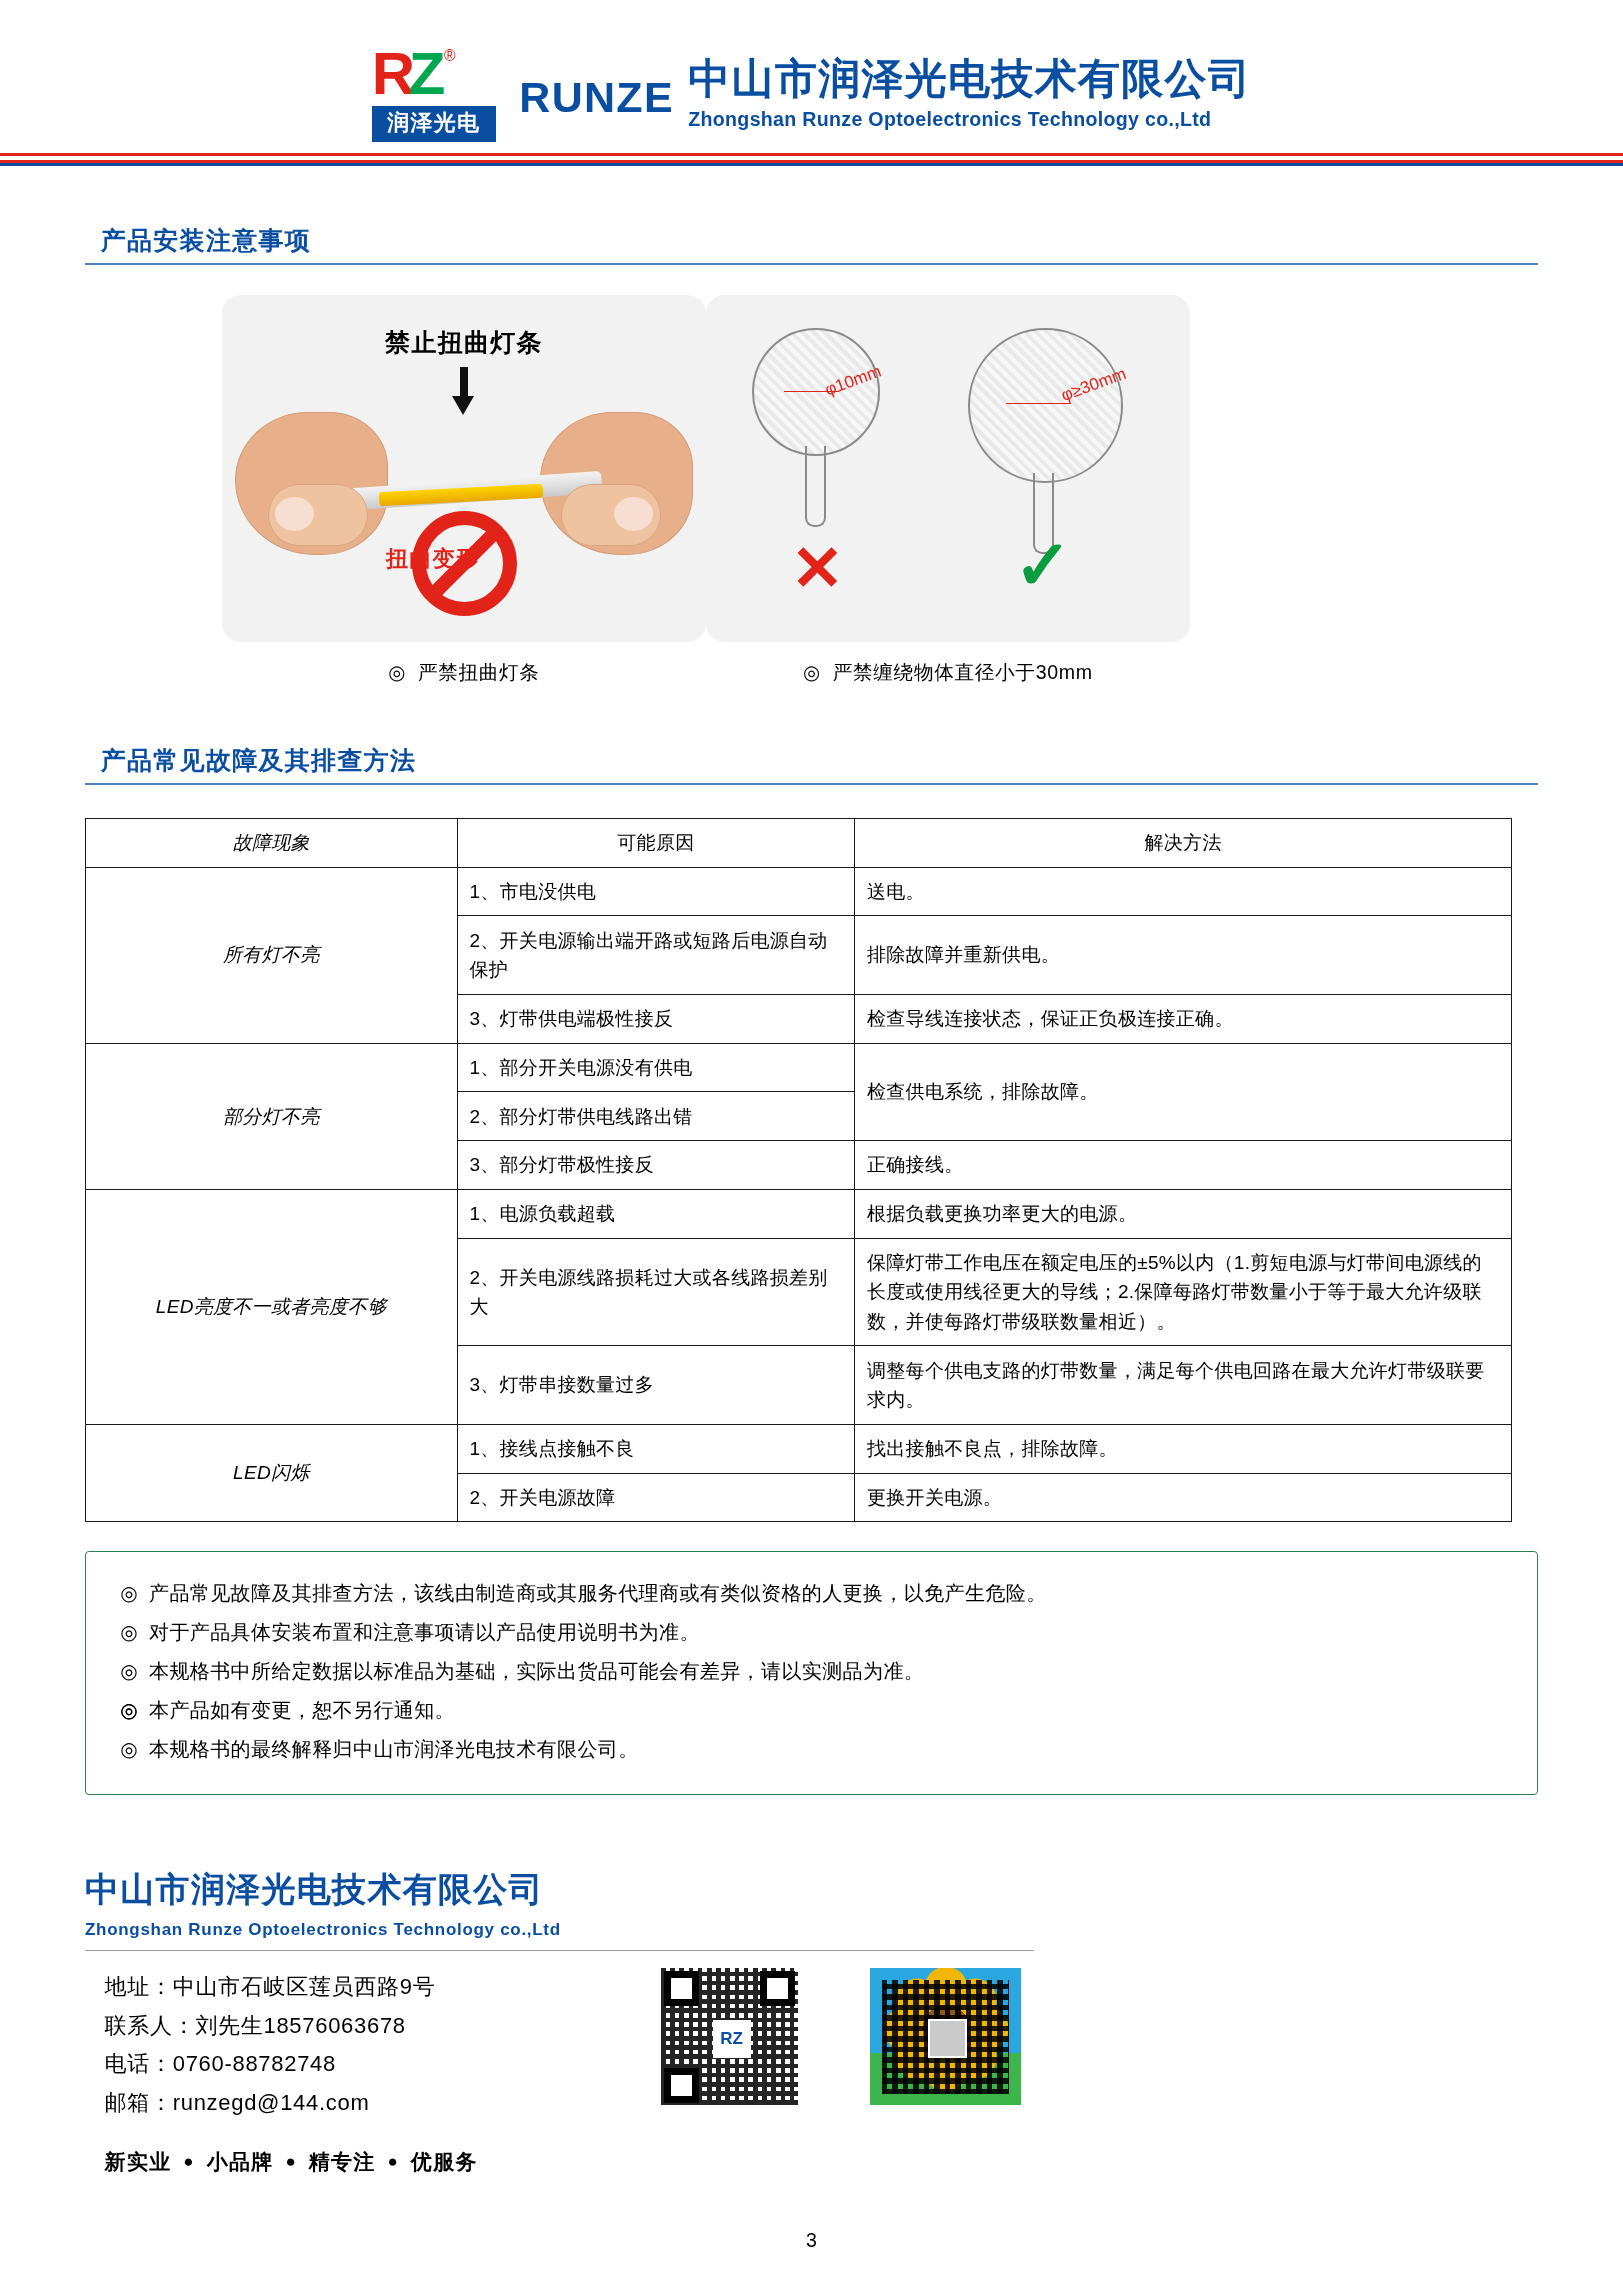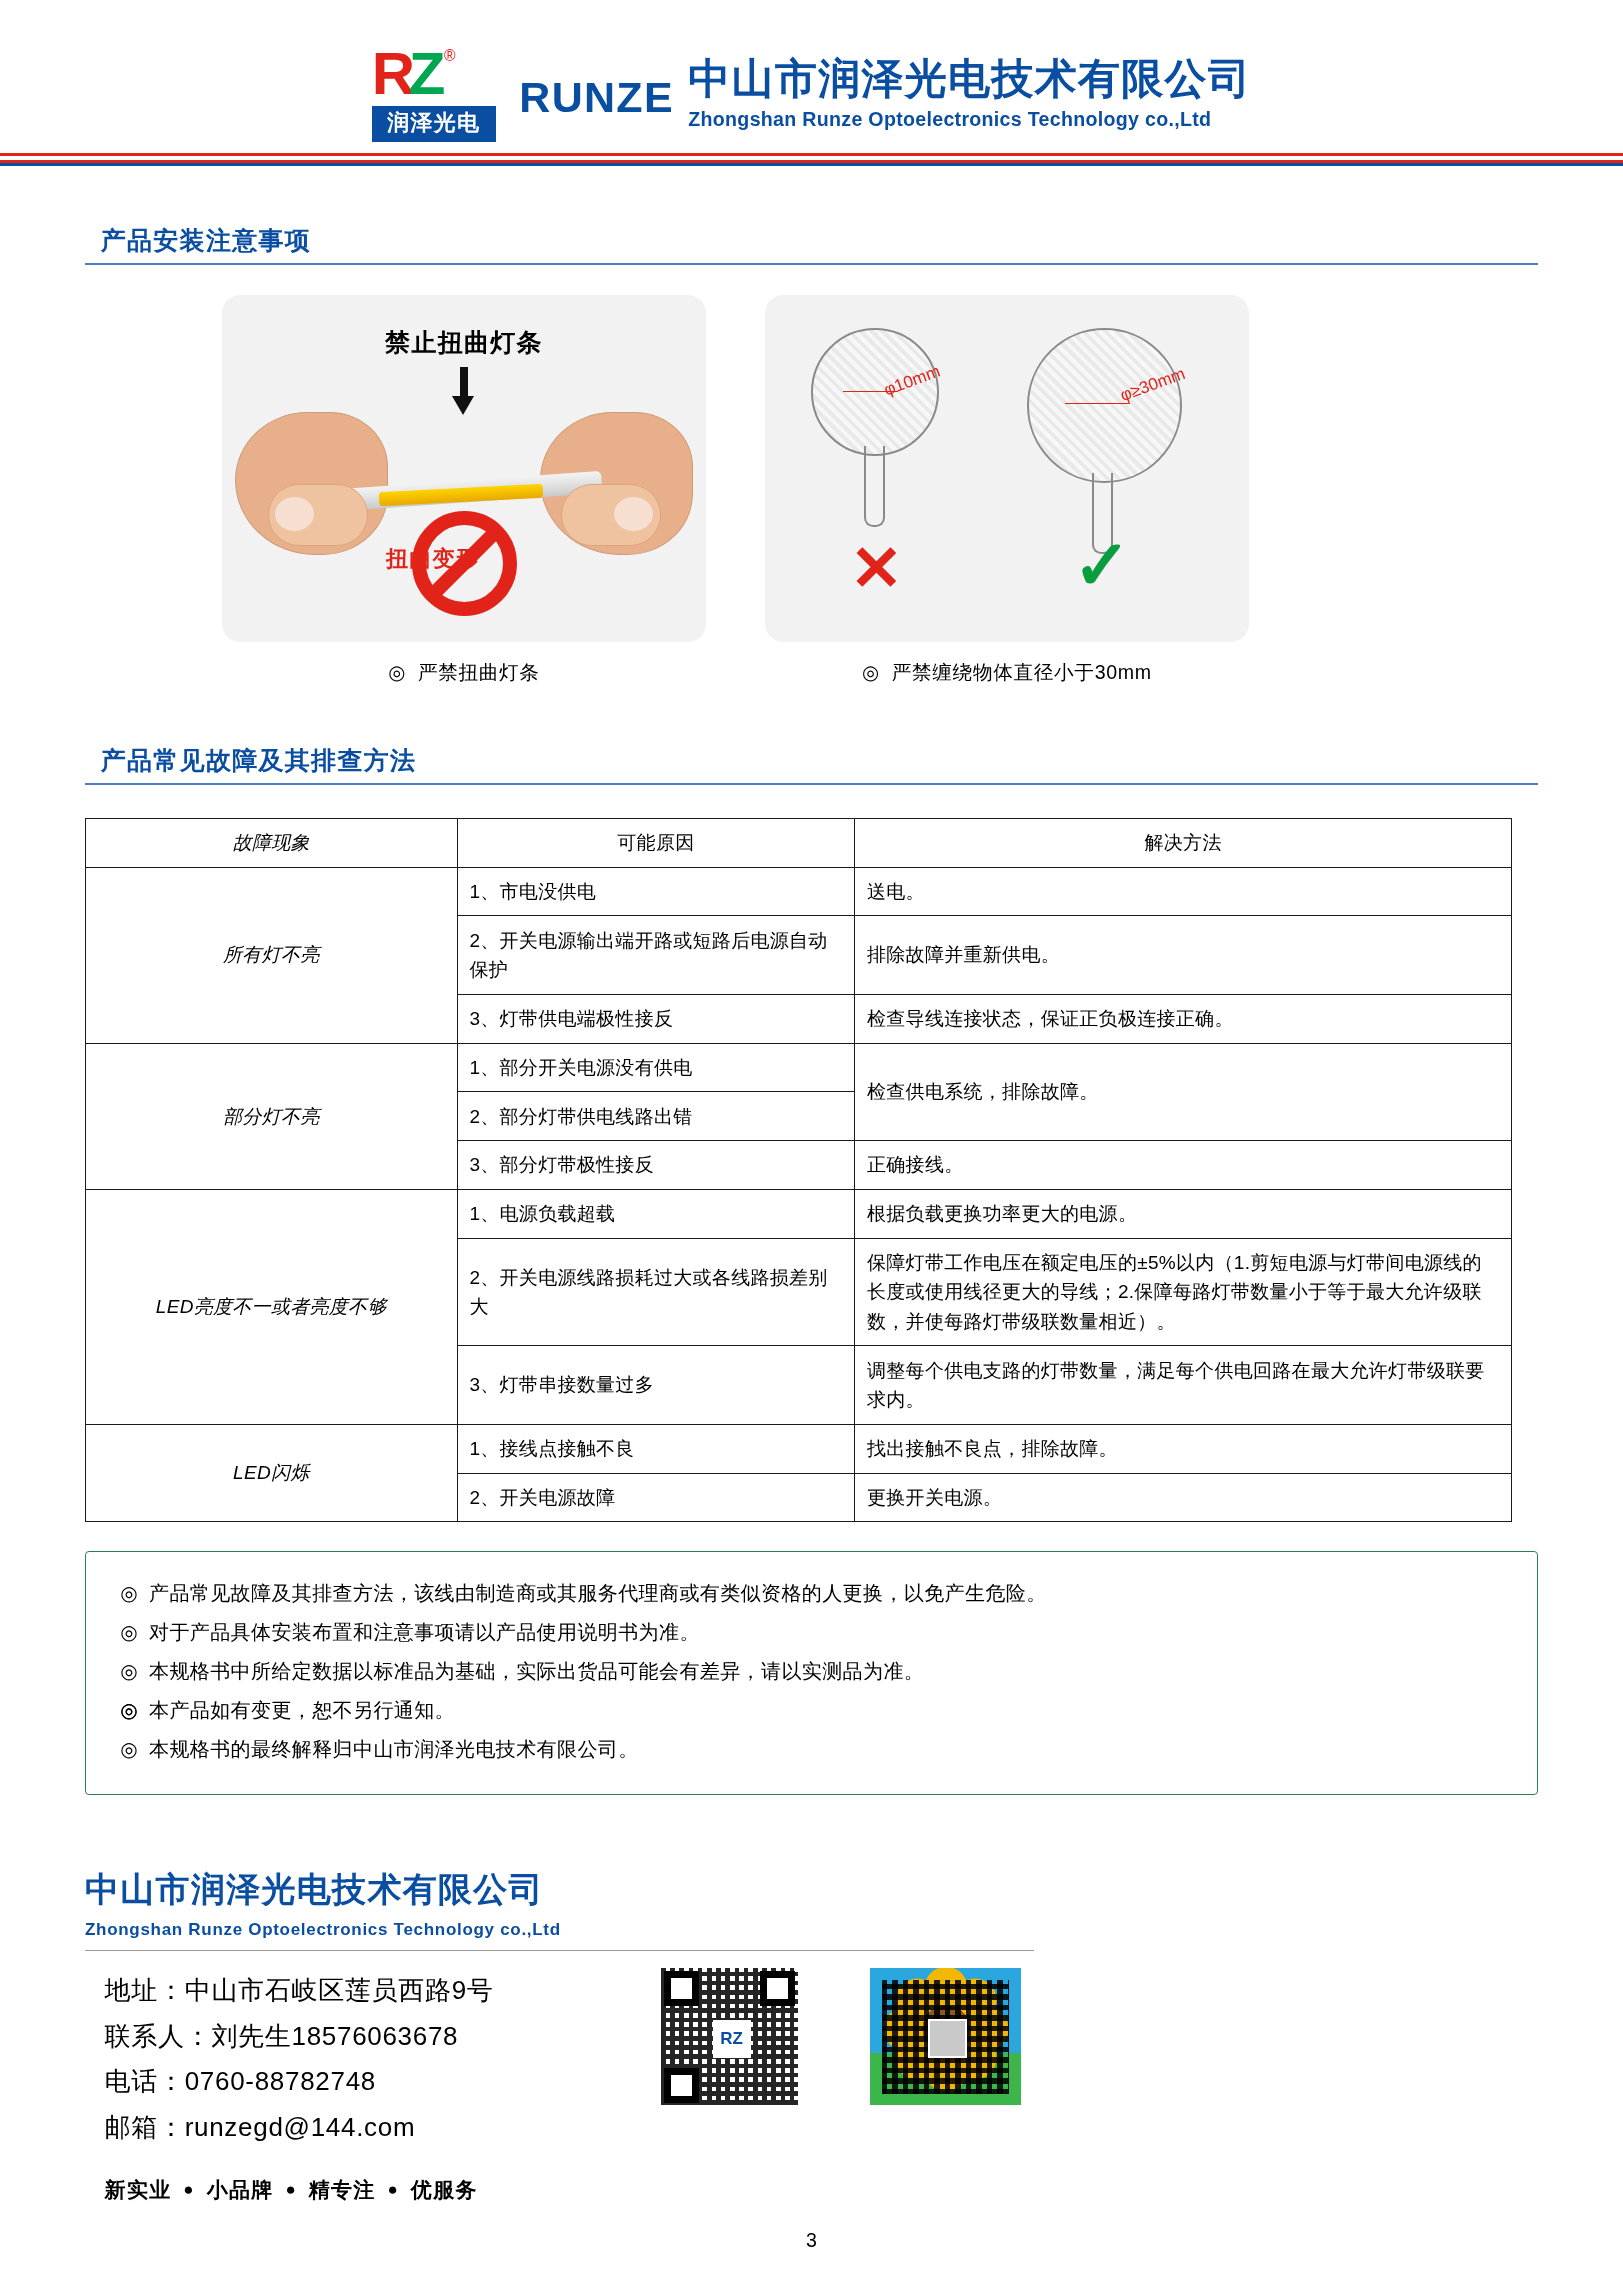--- a/index.html
+++ b/index.html
@@ -135,21 +135,20 @@
     border-bottom: 2px solid #4a7fc1;
     width: 100%;
     margin-top: -2px;
   }
 
   
   .install-row {
     margin-top: 30px;
     display: flex;
     justify-content: flex-start;
-    gap: 59px;
     padding-left: 137px;
   }
   .install-card {
     width: 484px;
   }
   .img-box {
     width: 484px;
     height: 347px;
     background: #f2f2f2;
     border-radius: 18.3px;
@@ -431,21 +430,21 @@
     margin-top: 17px;
     display: flex;
     align-items: flex-start;
   }
   .contact-col {
     width: 563px;
     padding-left: 19.6px;
     box-sizing: border-box;
   }
   .contact-col div {
-    font-size: 26px;
+    font-size: 22px;
     line-height: 1.75;
     letter-spacing: 0.7px;
   }
   .qr {
     width: 137px;
     height: 137px;
     margin-left: 13px;
     position: relative;
     background: #ffffff;
   }

